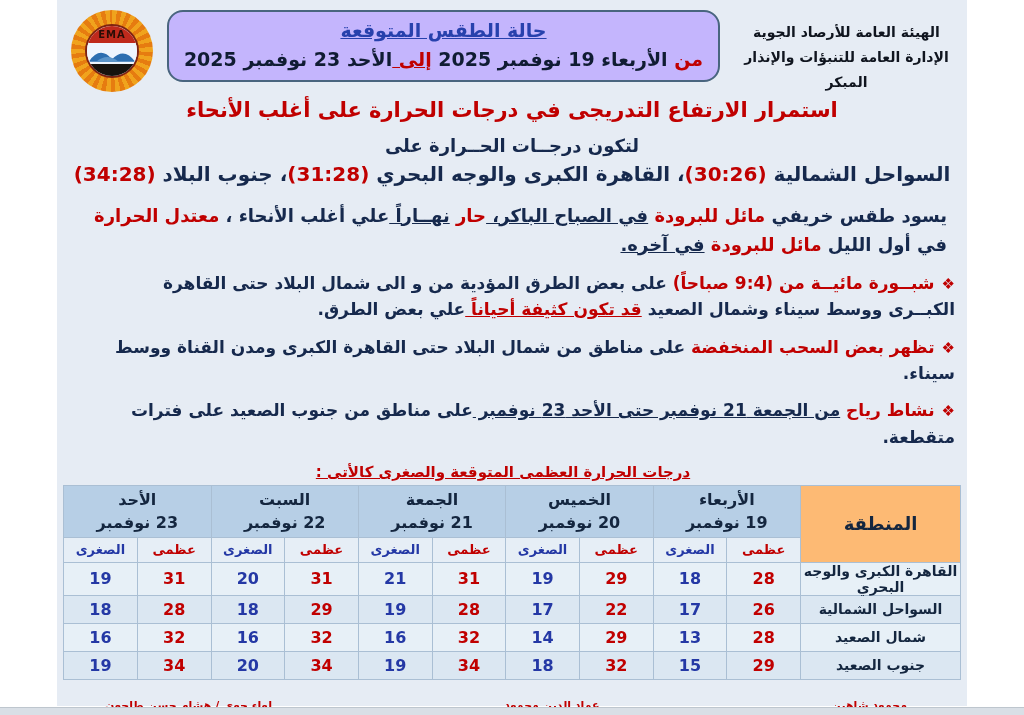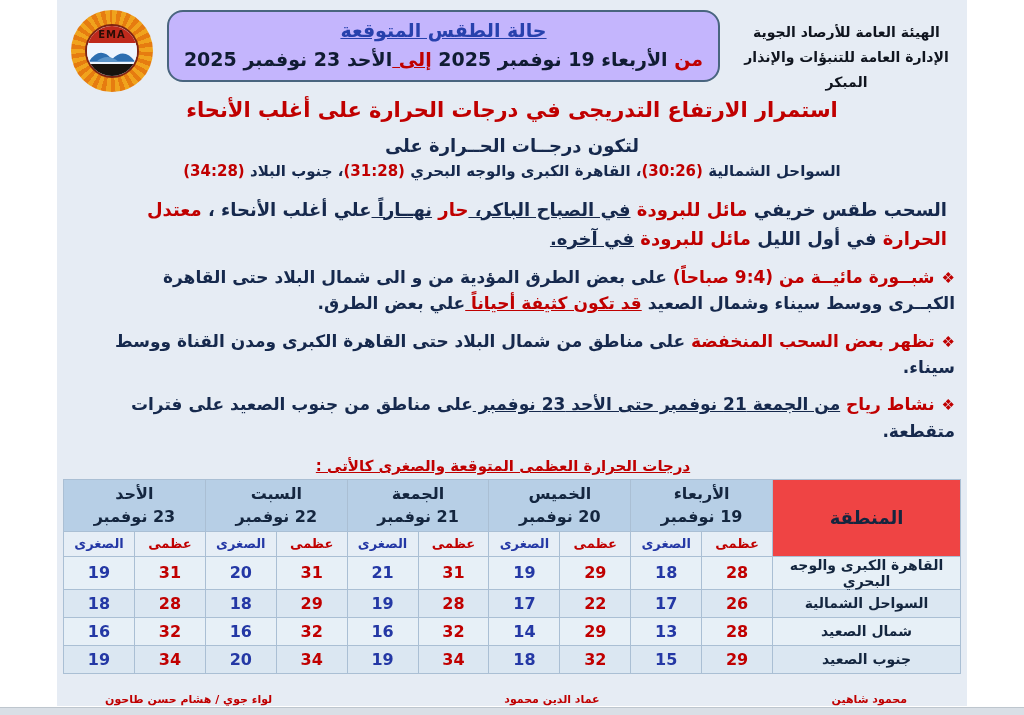--- a/index.html
+++ b/index.html
@@ -17,34 +17,34 @@
   .logo-inner { width:54px; height:54px; border-radius:50%; overflow:hidden; display:flex; flex-direction:column; border:2px solid #7e2412; background:#fff; }
   .band-top { height:34%; background:#bf2a1c; display:flex; align-items:center; justify-content:center; }
   .band-top span { font-size:10px; font-weight:bold; color:#2b0d06; letter-spacing:1px; }
   .band-mid { flex:1; background:#eef5fd; position:relative; }
   .band-mid svg { position:absolute; inset:0; width:100%; height:100%; }
   .band-bottom { height:24%; background:#17130e; }
 
   
   .headline { text-align:center; color:#c00000; font-weight:bold; font-size:21px; margin-top:2px; }
   .line2 { text-align:center; color:#16294d; font-weight:bold; font-size:18px; margin-top:13px; }
-  .line3 { text-align:center; color:#16294d; font-weight:bold; font-size:15px; margin-top:6px; }
+  .line3 { text-align:center; color:#16294d; font-weight:bold; font-size:20px; margin-top:6px; }
   .para { margin:15px 20px 0 34px; color:#16294d; font-weight:bold; font-size:18px; line-height:1.62; text-align:right; }
   .red { color:#c00000; }
   .u { text-decoration:underline; }
   .bullets { margin:8px 12px 0 34px; }
   .bullet { color:#16294d; font-weight:bold; font-size:17px; line-height:1.55; margin-top:11px; text-align:right; }
   .bullet .marker { color:#c00000; font-size:15px; margin-left:7px; }
   .table-intro { text-align:center; margin:13px 18px 4px 0; color:#c00000; font-weight:bold; font-size:15px; text-decoration:underline; }
 
   
   table.temps { width:898px; margin:4px auto 0; border-collapse:collapse; table-layout:fixed; }
   table.temps th, table.temps td { border:1px solid #aabfd4; text-align:center; vertical-align:middle; font-weight:bold; }
   .day-row th { background:#b7cfe6; color:#14263f; font-size:16px; height:52px; line-height:1.45; }
-  th.region-h { background:#ef4444; color:#14263f; font-size:18px; width:188px; }
+  th.region-h { background:#fdba74; color:#14263f; font-size:18px; width:160px; }
   .sub-row th { background:#e6eef6; height:25px; font-size:13px; }
   .sub-row th.max-h { color:#c00000; }
   .sub-row th.min-h { color:#2438a5; }
   tbody td { height:28px; font-size:16px; background:#e7f0f7; }
   tbody tr:nth-child(even) td { background:#dbe7f2; }
   td.region { color:#14263f; font-size:14px; }
   td.max { color:#c00000; }
   td.min { color:#2438a5; }
 
   
@@ -85,21 +85,21 @@
       </div>
     </div>
 
     <div class="headline">استمرار الارتفاع التدريجى في درجات الحرارة  على أغلب الأنحاء</div>
     <div class="line2">لتكون درجــات الحــرارة على</div>
     <div class="line3">
       <span>السواحل الشمالية </span><span class="red">(30:26)</span><span>، القاهرة الكبرى والوجه البحري </span><span class="red">(31:28)</span><span>، جنوب البلاد </span><span class="red">(34:28)</span>
     </div>
 
     <div class="para">
-      <span>السحب طقس خريفي </span><span class="red">مائل للبرودة </span><span class="u">في الصباح الباكر، </span><span class="red">حار </span><span class="u">نهــاراً </span><span>علي أغلب الأنحاء ، </span><span class="red">معتدل الحرارة </span><span>في أول الليل </span><span class="red">مائل للبرودة </span><span class="u">في آخره.</span>
+      <span>يسود طقس خريفي </span><span class="red">مائل للبرودة </span><span class="u">في الصباح الباكر، </span><span class="red">حار </span><span class="u">نهــاراً </span><span>علي أغلب الأنحاء ، </span><span class="red">معتدل الحرارة </span><span>في أول الليل </span><span class="red">مائل للبرودة </span><span class="u">في آخره.</span>
     </div>
 
     <div class="bullets">
       <div class="bullet">
         <span class="marker">❖</span><span class="red">شبــورة مائيــة من (9:4 صباحاً) </span><span>على بعض الطرق المؤدية من و الى شمال البلاد حتى القاهرة الكبــرى ووسط سيناء وشمال الصعيد </span><span class="red u">قد تكون كثيفة أحياناً </span><span>علي بعض الطرق.</span>
       </div>
       <div class="bullet">
         <span class="marker">❖</span><span class="red">تظهر بعض السحب المنخفضة </span><span>على مناطق من شمال البلاد حتى القاهرة الكبرى ومدن القناة ووسط سيناء.</span>
       </div>
       <div class="bullet">

